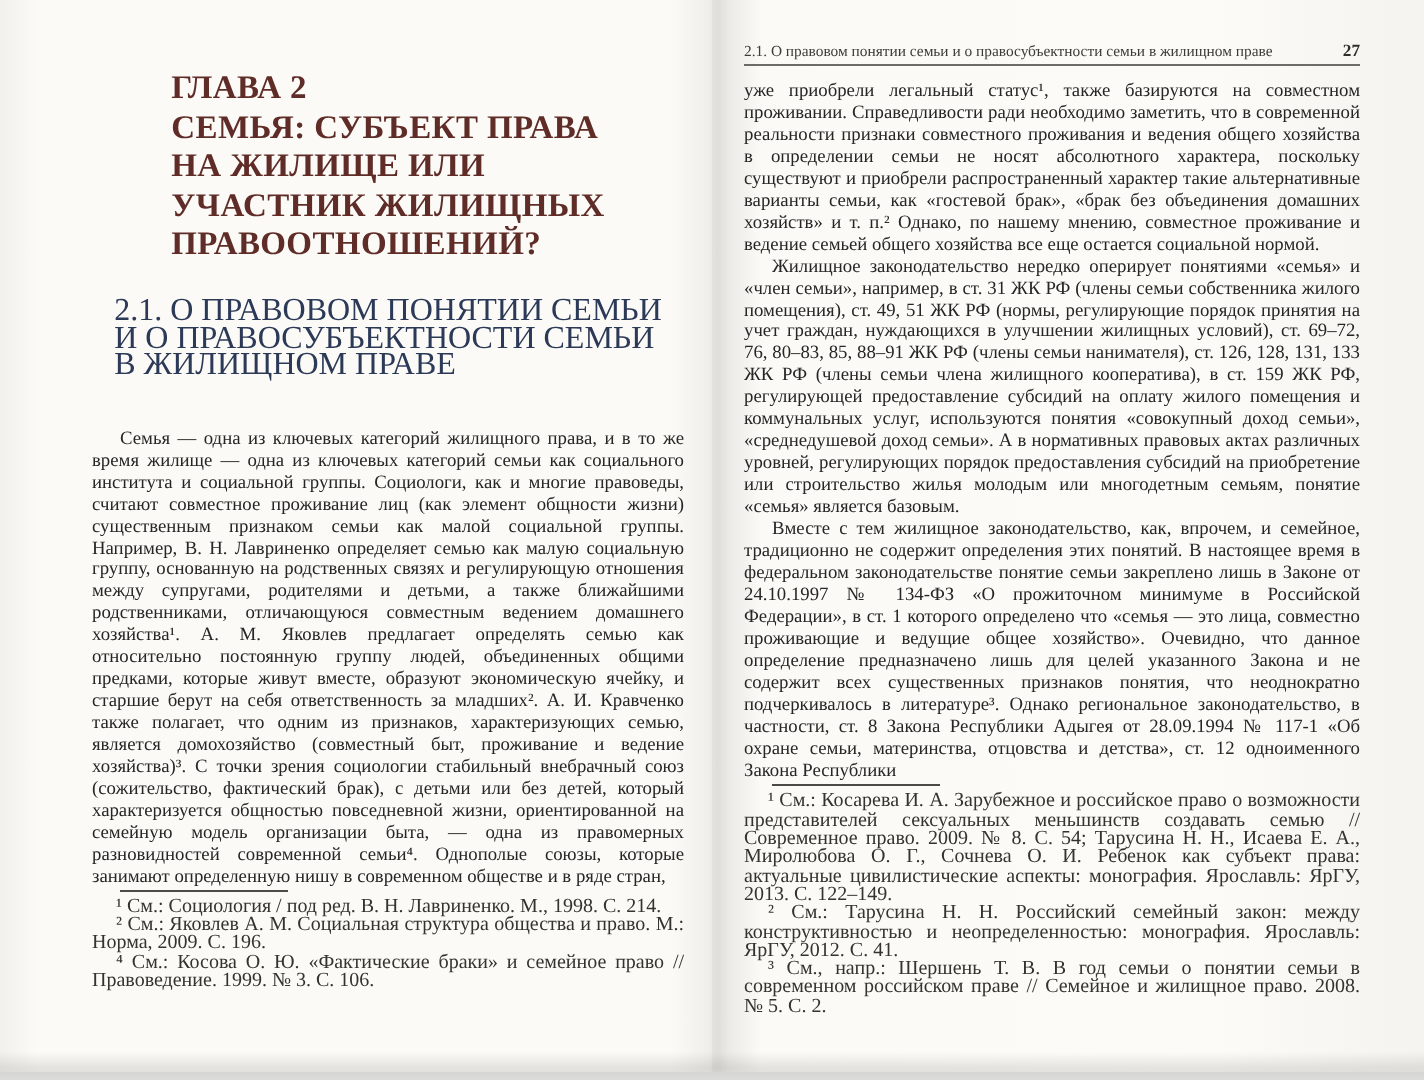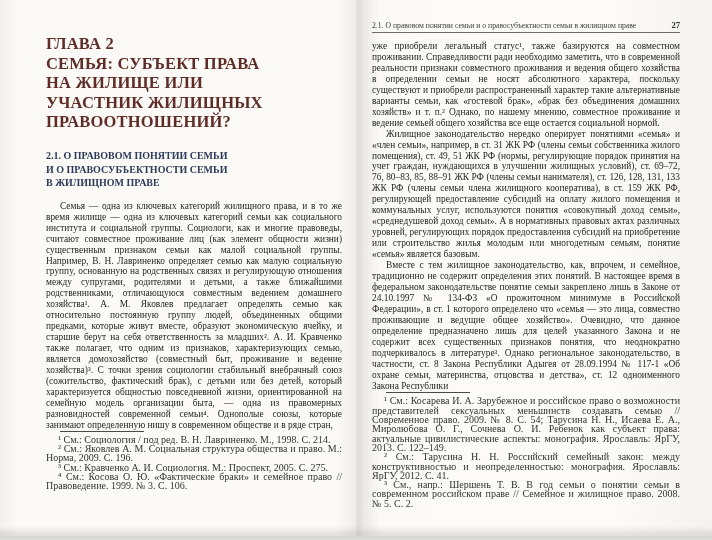--- a/index.html
+++ b/index.html
@@ -19,20 +19,21 @@
   .page {
     box-sizing: border-box; height: 536px; overflow: hidden;
     background: #fbfaf7;
     display: flex; flex-direction: column;
     color: #262624;
   }
   .page-left {
     width: 356px;
     padding: 28px 14px 0 46px;
     background: linear-gradient(90deg, #f1f0ed 0px, #fbfaf7 18px, #fbfaf7 100%);
+    align-items: center;
   }
   .page-right {
     width: 356px;
     padding: 21px 32px 0 16px;
     background: linear-gradient(90deg, #f3f2ef 0px, #fbfaf7 26px, #fcfbf8 70%, #f4f3f0 100%);
   }
   .gutter {
     position: absolute; left: 336px; top: 0; width: 44px; height: 536px;
     background: linear-gradient(90deg, rgba(60,55,50,0) 0%, rgba(60,55,50,0.06) 40%,
                 rgba(60,55,50,0.11) 52%, rgba(60,55,50,0.05) 66%, rgba(60,55,50,0) 100%);
@@ -45,22 +46,22 @@
   }
 
   .chapter-title {
     margin: 6px 0 0 0;
     font-size: 16.5px; line-height: 19.6px; font-weight: bold;
     letter-spacing: 0.2px;
     color: #5f2c27;
     white-space: pre-line;
   }
   .section-heading {
-    margin: 17px 0 2px 0;
-    font-size: 10px; line-height: 13.6px; font-weight: bold;
+    margin: 17px 0 16px 0;
+    font-size: 16px; line-height: 13.6px; font-weight: normal;
     color: #2c3a58;
     white-space: pre-line;
   }
   .body-text { margin-top: 9px; }
   .para {
     margin: 0;
     font-size: 9.4px; line-height: 10.95px;
     text-align: justify;
     hyphens: auto; -webkit-hyphens: auto;
   }
@@ -111,21 +112,20 @@
       <h2 class="section-heading">2.1. О ПРАВОВОМ ПОНЯТИИ СЕМЬИ
 И О ПРАВОСУБЪЕКТНОСТИ СЕМЬИ
 В ЖИЛИЩНОМ ПРАВЕ</h2>
       <div class="body-text">
         <p class="para indent">Семья — одна из ключевых категорий жилищного права, и в то же время жилище — одна из ключевых категорий семьи как социального института и социальной группы. Социологи, как и многие правоведы, считают совместное проживание лиц (как элемент общности жизни) существенным признаком семьи как малой социальной группы. Например, В. Н. Лавриненко определяет семью как малую социальную группу, основанную на родственных связях и регулирующую отношения между супругами, родителями и детьми, а также ближайшими родственниками, отличающуюся совместным ведением домашнего хозяйства¹. А. М. Яковлев предлагает определять семью как относительно постоянную группу людей, объединенных общими предками, которые живут вместе, образуют экономическую ячейку, и старшие берут на себя ответственность за младших². А. И. Кравченко также полагает, что одним из признаков, характеризующих семью, является домохозяйство (совместный быт, проживание и ведение хозяйства)³. С точки зрения социологии стабильный внебрачный союз (сожительство, фактический брак), с детьми или без детей, который характеризуется общностью повседневной жизни, ориентированной на семейную модель организации быта, — одна из правомерных разновидностей современной семьи⁴. Однополые союзы, которые занимают определенную нишу в современном обществе и в ряде стран,</p>
       </div>
       <div class="fn-block">
         <div class="fn-rule"></div>
         <p class="footnote">¹ См.: Социология / под ред. В. Н. Лавриненко. М., 1998. С. 214.</p>
         <p class="footnote">² См.: Яковлев А. М. Социальная структура общества и право. М.: Норма, 2009. С. 196.</p>
-        <p class="footnote">³ См.: Кравченко А. И. Социология. М.: Проспект, 2005. С. 275.</p>
         <p class="footnote">⁴ См.: Косова О. Ю. «Фактические браки» и семейное право // Правоведение. 1999. № 3. С. 106.</p>
       </div>
     </div>
 
     <div class="page page-right">
       <div class="running-header">
         <span>2.1. О правовом понятии семьи и о правосубъектности семьи в жилищном праве</span>
         <span class="pagenum">27</span>
       </div>
       <div class="body-text">

